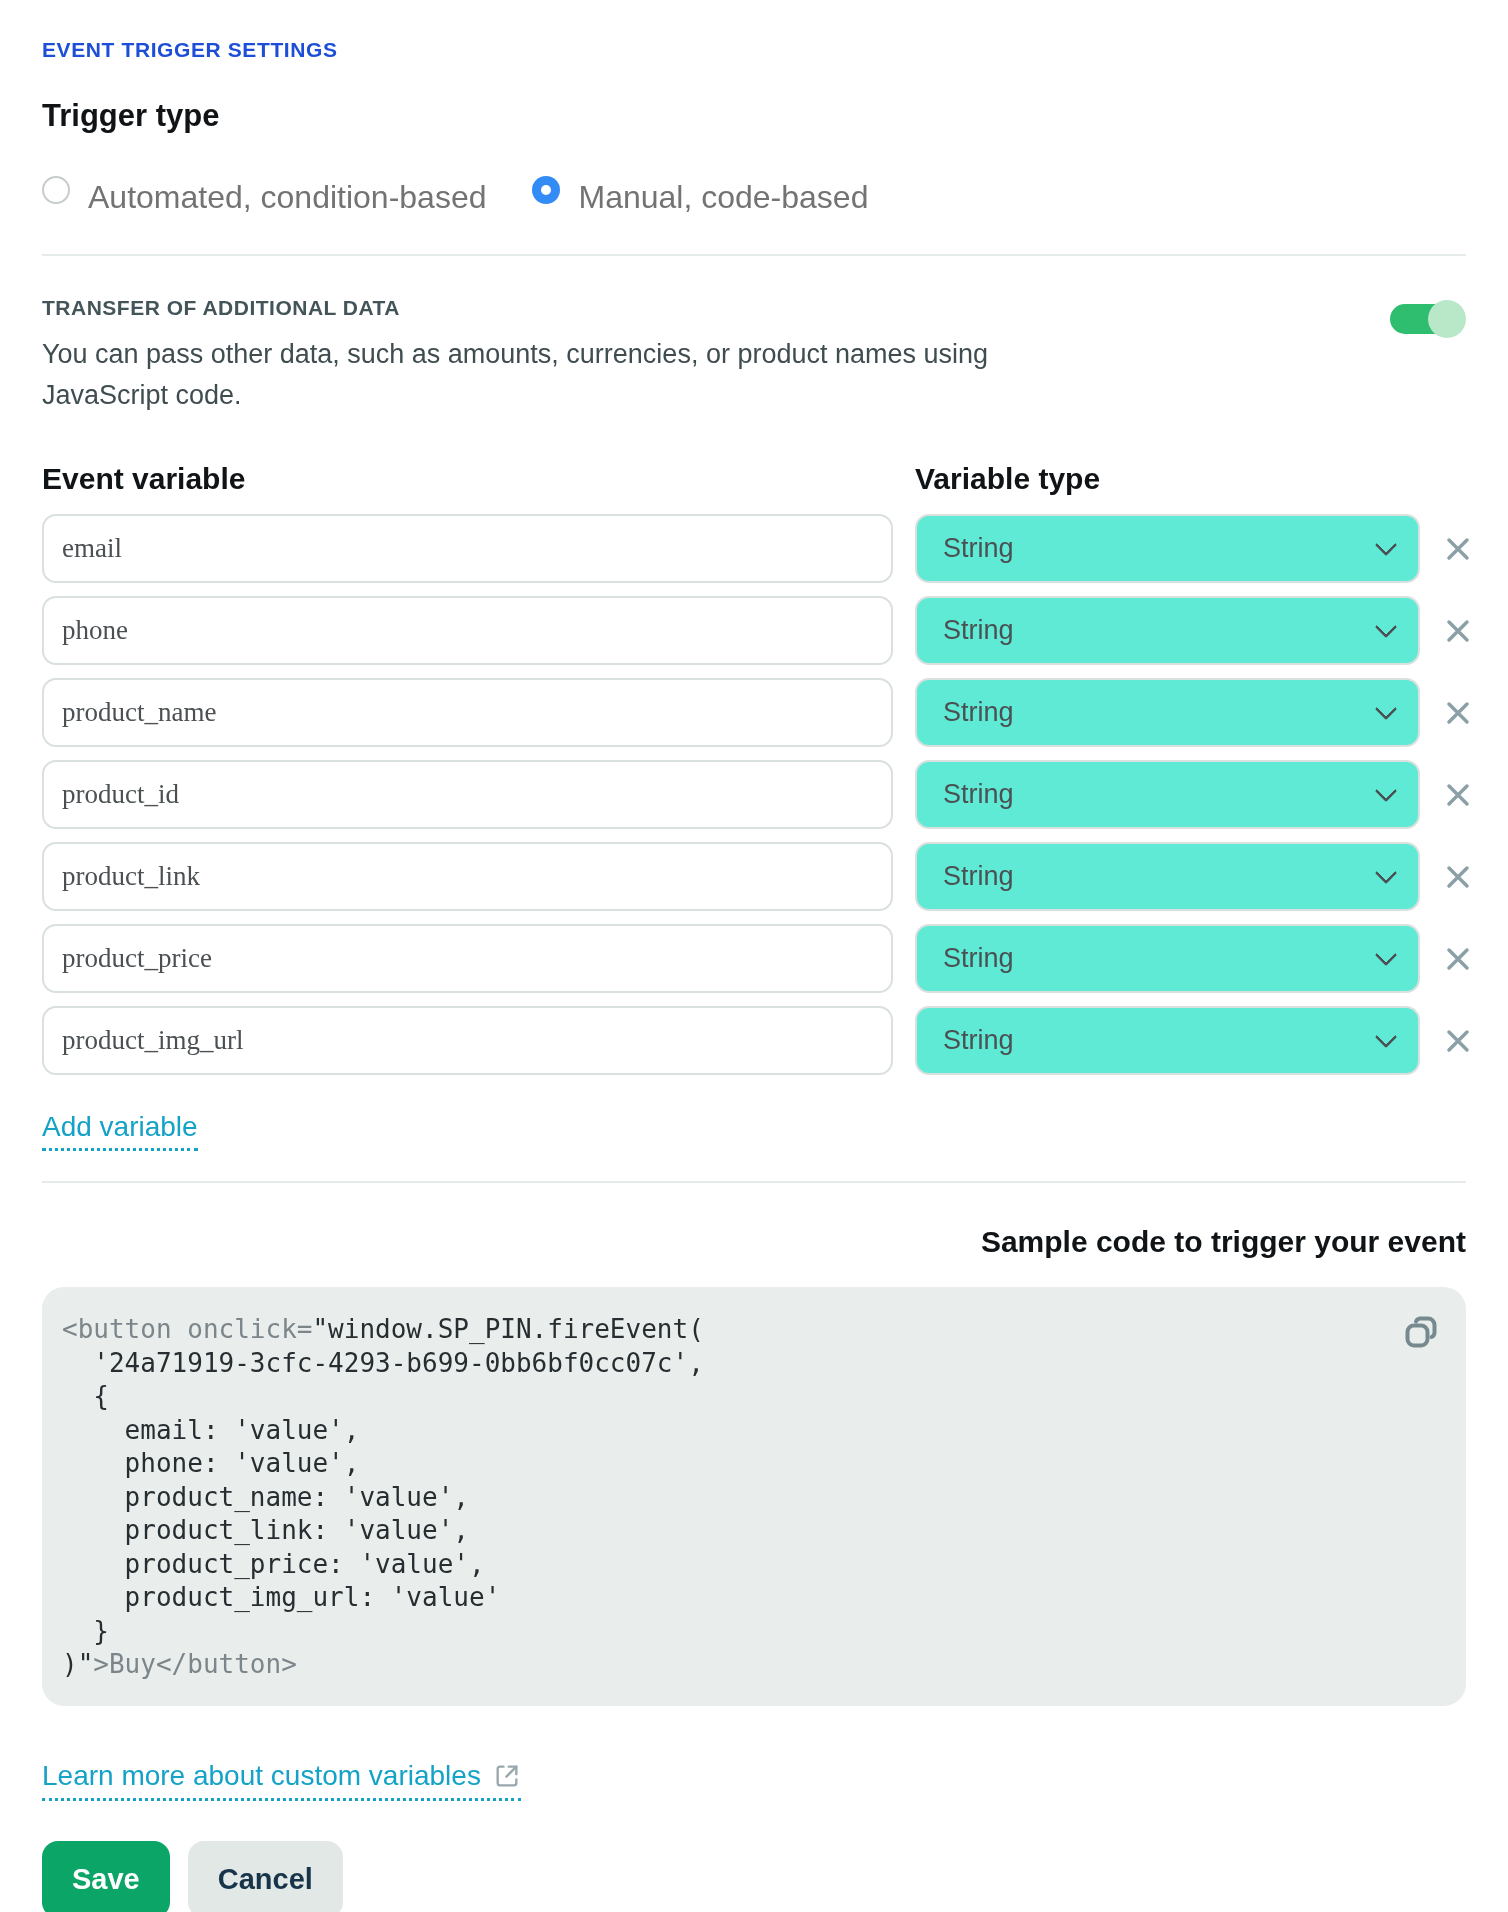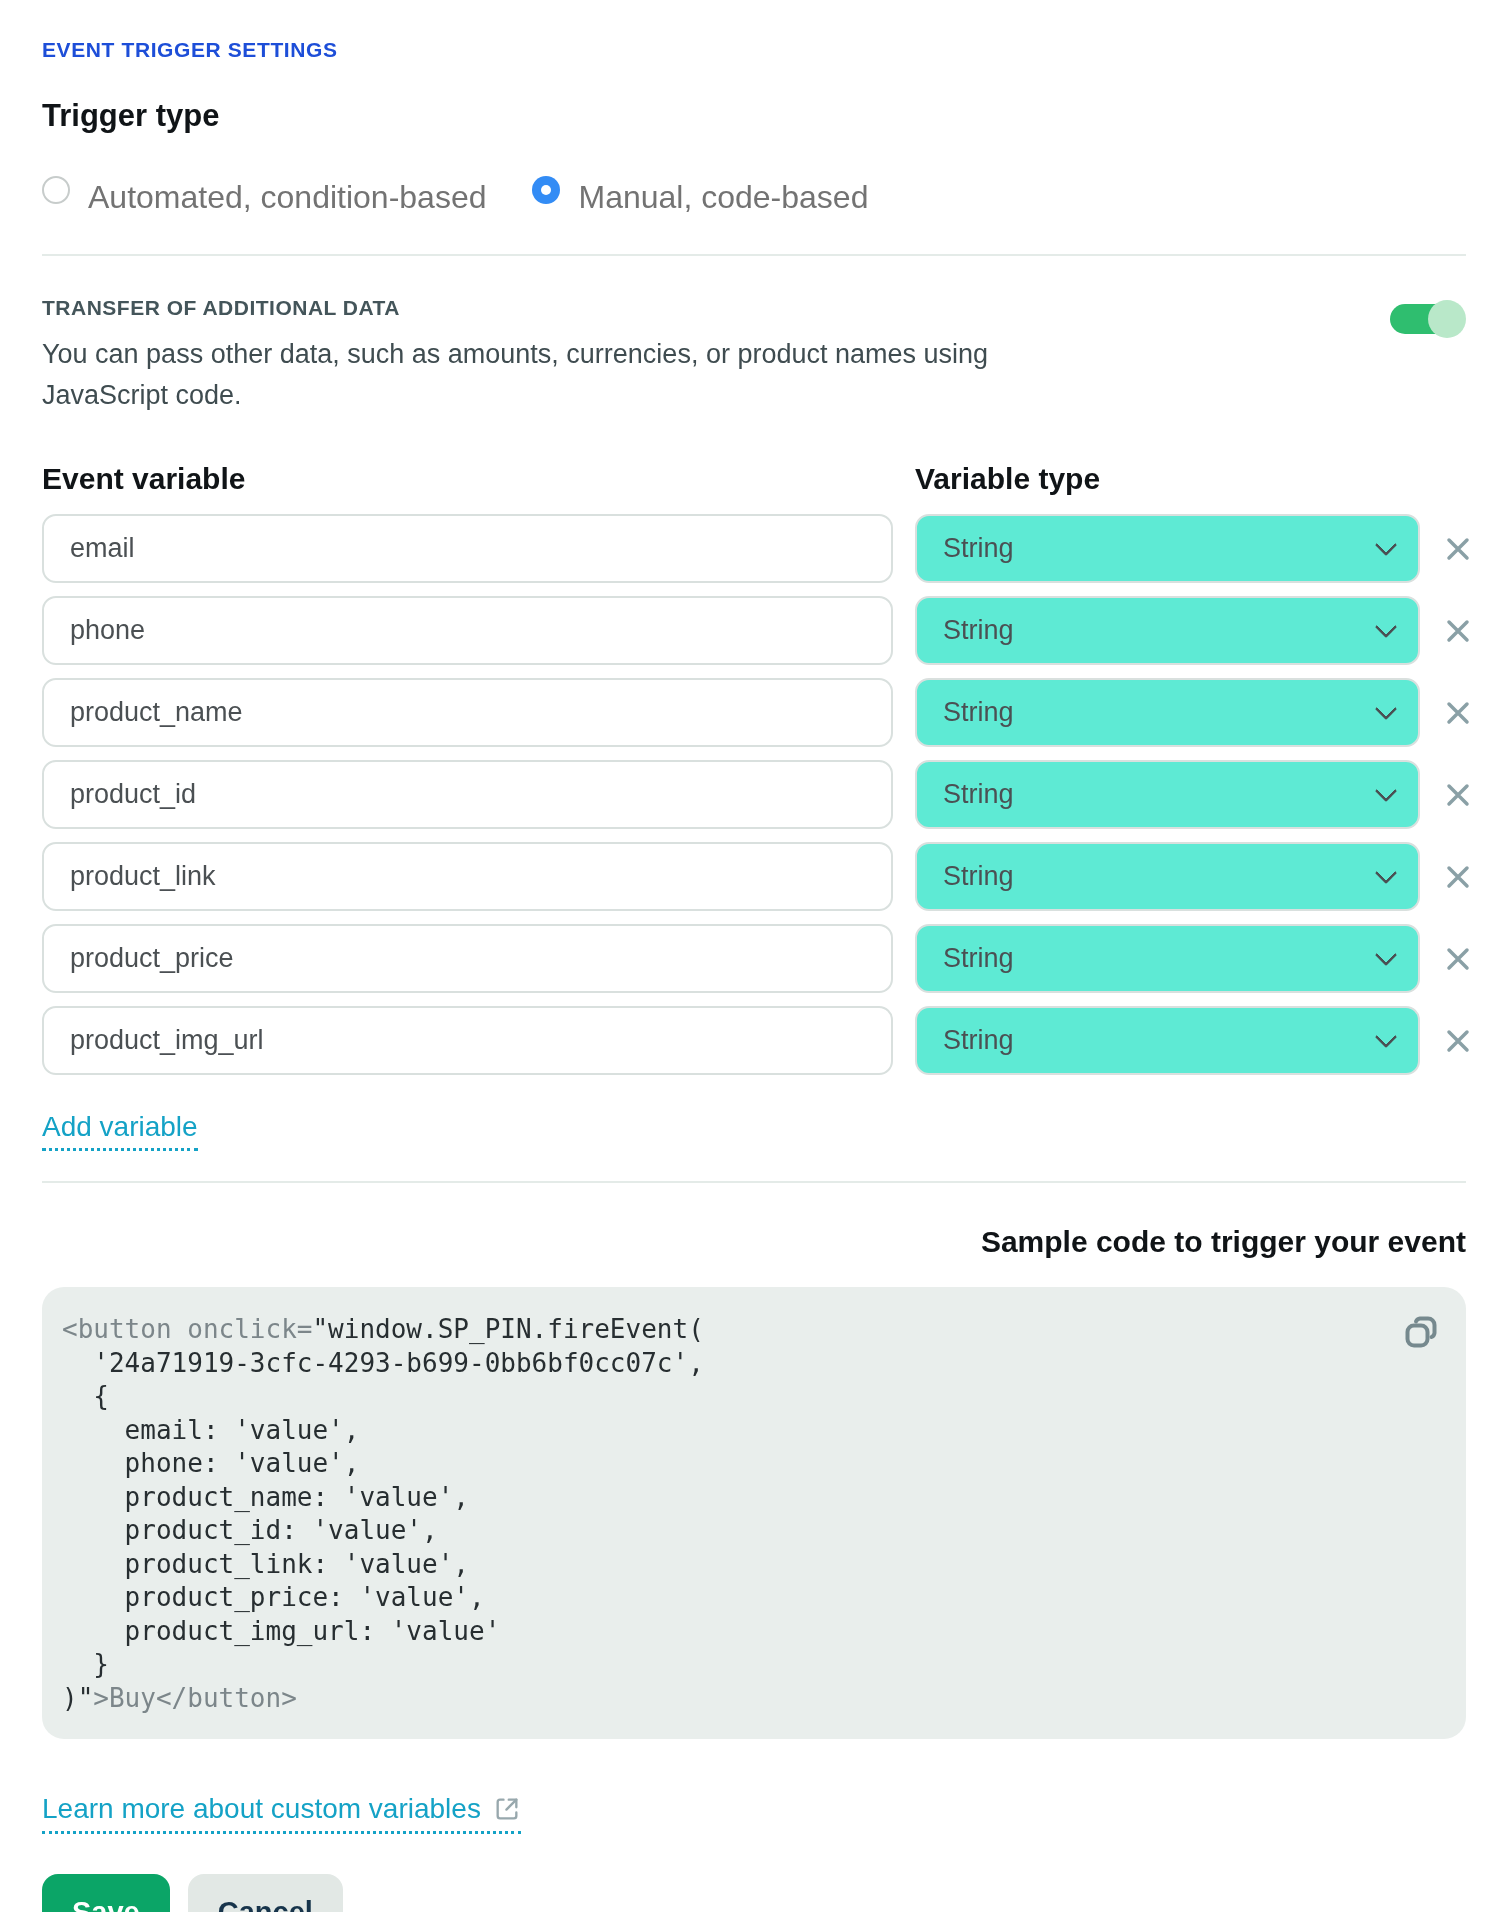--- a/index.html
+++ b/index.html
@@ -61,23 +61,23 @@
     align-items:center;
   }
   .col-headers { margin-top:46px; }
   .col-header { font-size:30px; font-weight:700; color:#101417; }
 
   .var-row { margin-top:13px; }
   .var-row:first-of-type { margin-top:18px; }
   .text-input {
     width:100%; height:69px;
     border:2px solid #d9e0de; border-radius:14px;
-    font-family:Liberation Sans, sans-serif;
+    font-family:Liberation Serif, serif;
     font-size:27px; color:#4b5053;
-    padding:0 26px; background:#fff; outline:none;
+    padding:0 18px; background:#fff; outline:none;
   }
   .select-box {
     height:69px; border:2px solid #d9e0de; border-radius:14px;
     background:#5eead4; display:flex; align-items:center; justify-content:space-between;
     padding:0 24px 0 26px; cursor:pointer;
   }
   .select-value { font-size:27px; color:#4b5053; }
   .chevron {
     width:16px; height:16px; margin-top:-8px;
     border-right:3px solid #4a5053; border-bottom:3px solid #4a5053;
@@ -268,21 +268,20 @@
         <path d="M12 6.5 A 5 5 0 0 1 16 3.5 H 24 A 6.5 6.5 0 0 1 30.5 10 V 18 A 5 5 0 0 1 27.5 22" stroke="#76898e" stroke-width="4" stroke-linecap="round"></path>
       </svg>
     </button>
     <div id="code-lines">
         <div class="code-line"><span class="code-muted">&lt;button onclick=</span><span>"window.SP_PIN.fireEvent(</span></div>
         <div class="code-line"><span>  '24a71919-3cfc-4293-b699-0bb6bf0cc07c',</span></div>
         <div class="code-line"><span>  {</span></div>
         <div class="code-line"><span>    email: 'value',</span></div>
         <div class="code-line"><span>    phone: 'value',</span></div>
         <div class="code-line"><span>    product_name: 'value',</span></div>
-        <div class="code-line"><span>    product_id: 'value',</span></div>
         <div class="code-line"><span>    product_link: 'value',</span></div>
         <div class="code-line"><span>    product_price: 'value',</span></div>
         <div class="code-line"><span>    product_img_url: 'value'</span></div>
         <div class="code-line"><span>  }</span></div>
         <div class="code-line"><span>)"</span><span class="code-muted">&gt;Buy&lt;/button&gt;</span></div>
       </div>
   </div>
 
   <br>
   <a class="learn-row" href="#">

